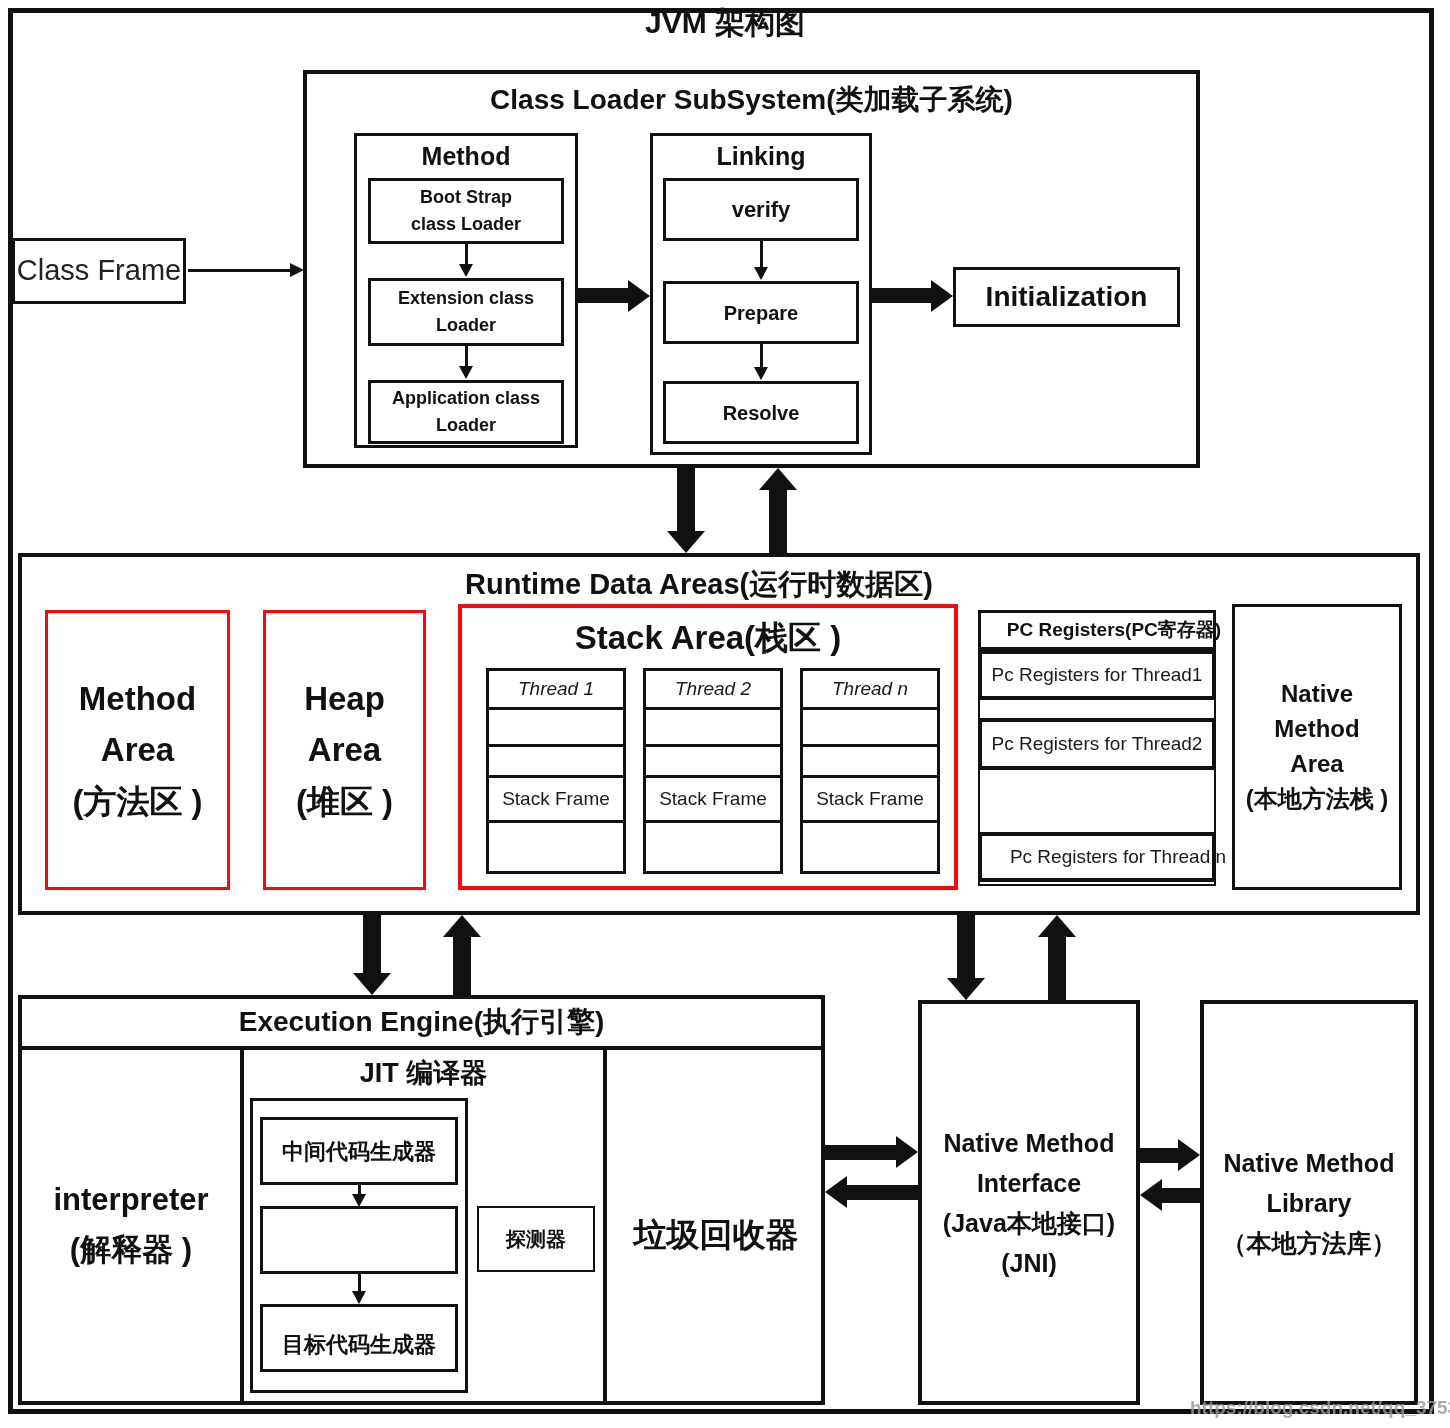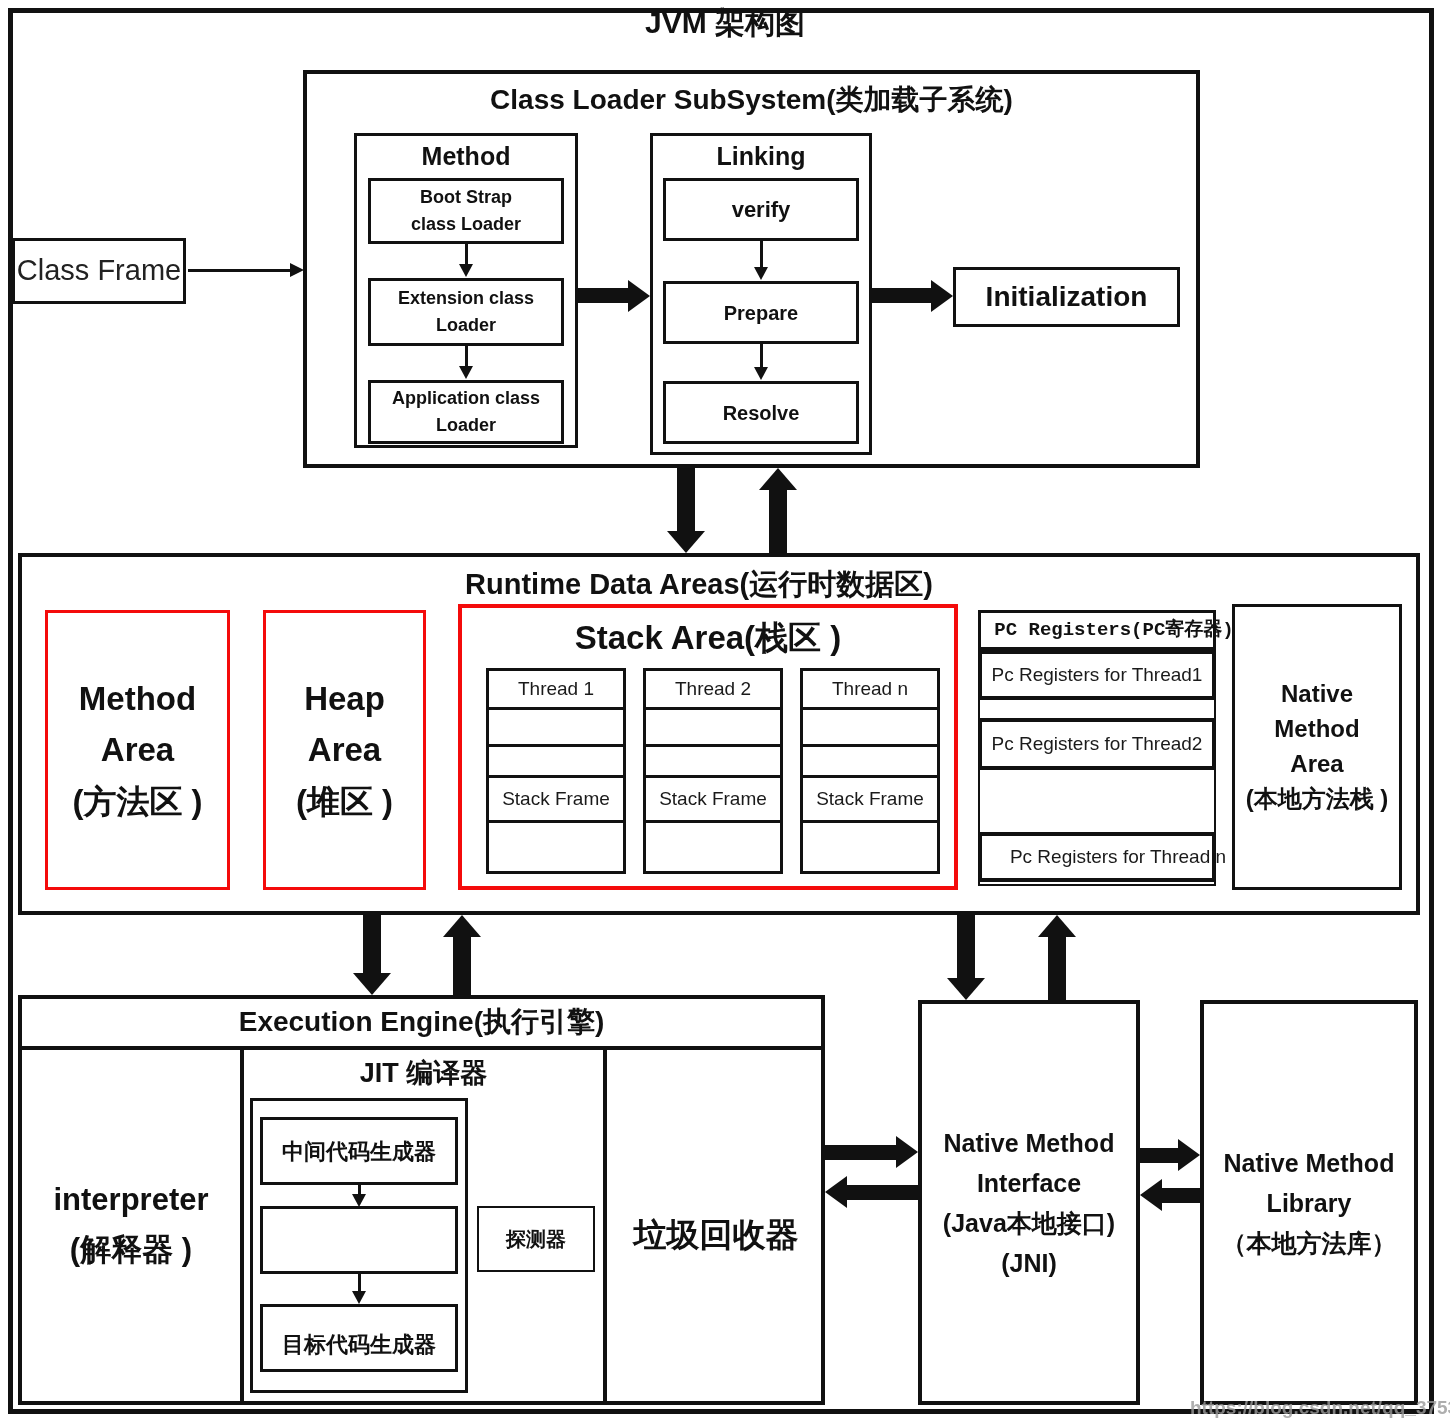--- a/index.html
+++ b/index.html
@@ -18,21 +18,21 @@
   .hu{border-left:19px solid transparent;border-right:19px solid transparent;border-bottom:22px solid #111;}
   .hr{border-top:16px solid transparent;border-bottom:16px solid transparent;border-left:22px solid #111;}
   .hl{border-top:16px solid transparent;border-bottom:16px solid transparent;border-right:22px solid #111;}
   
   .sd{border-left:7px solid transparent;border-right:7px solid transparent;border-top:13px solid #111;}
   .sr{border-top:7px solid transparent;border-bottom:7px solid transparent;border-left:14px solid #111;}
   
   .col-thread{display:flex;flex-direction:column;border-width:3.5px;}
   .trow{border-bottom:3.5px solid #111;display:flex;align-items:center;justify-content:center;
         font-size:19px;color:#1a1a1a;}
-  .tname{height:36px;}
+  .tname{height:36px;font-style:italic;}
   .tempty{height:34px;}
   .tempty2{height:28px;}
   .tframe{height:42px;}
   .tcells{flex:1;border-bottom:none;display:flex;}
   .tcells i{flex:1;border-right:3px solid #111;}
   .tcells i:last-child{border-right:none;}
   .wm{position:absolute;color:#9a9a9a;font-size:19px;}
 </style>
 </head>
 <body>
@@ -142,21 +142,21 @@
     <div class="trow tframe">Stack Frame</div>
     <div class="trow tcells">
         <i></i>
         <i></i>
         <i></i>
       </div>
   </div>
 
   <div class="box" style="left:978px;top:610px;width:238px;height:276px;border-width:2.5px;"></div>
   <div class="box" style="left:978px;top:610px;width:238px;height:40px;"></div>
-  <div class="lbl" style="left:978px;top:610px;width:272px;height:40px;font-size:19px;font-family:Liberation Mono, monospace;">PC Registers(PC寄存器)</div>
+  <div class="lbl" style="left:978px;top:610px;width:272px;height:40px;font-size:19px;">PC Registers(PC寄存器)</div>
   <div class="box" style="left:978px;top:650px;width:238px;height:50px;border-width:4px;"></div>
   <div class="lbl rg" style="left:978px;top:650px;width:238px;height:50px;font-size:19px;color:#1a1a1a;">Pc Registers for Thread1</div>
   <div class="box" style="left:978px;top:718px;width:238px;height:52px;border-width:4px;"></div>
   <div class="lbl rg" style="left:978px;top:718px;width:238px;height:52px;font-size:19px;color:#1a1a1a;">Pc Registers for Thread2</div>
   <div class="box" style="left:978px;top:832px;width:238px;height:50px;border-width:4px;"></div>
   <div class="lbl rg" style="left:978px;top:832px;width:280px;height:50px;font-size:19px;color:#1a1a1a;">Pc Registers for Thread n</div>
 
   <div class="box" style="left:1232px;top:604px;width:170px;height:286px;"></div>
   <div class="lbl" style="left:1232px;top:604px;width:170px;height:286px;font-size:24px;line-height:1.45;">Native
 Method

